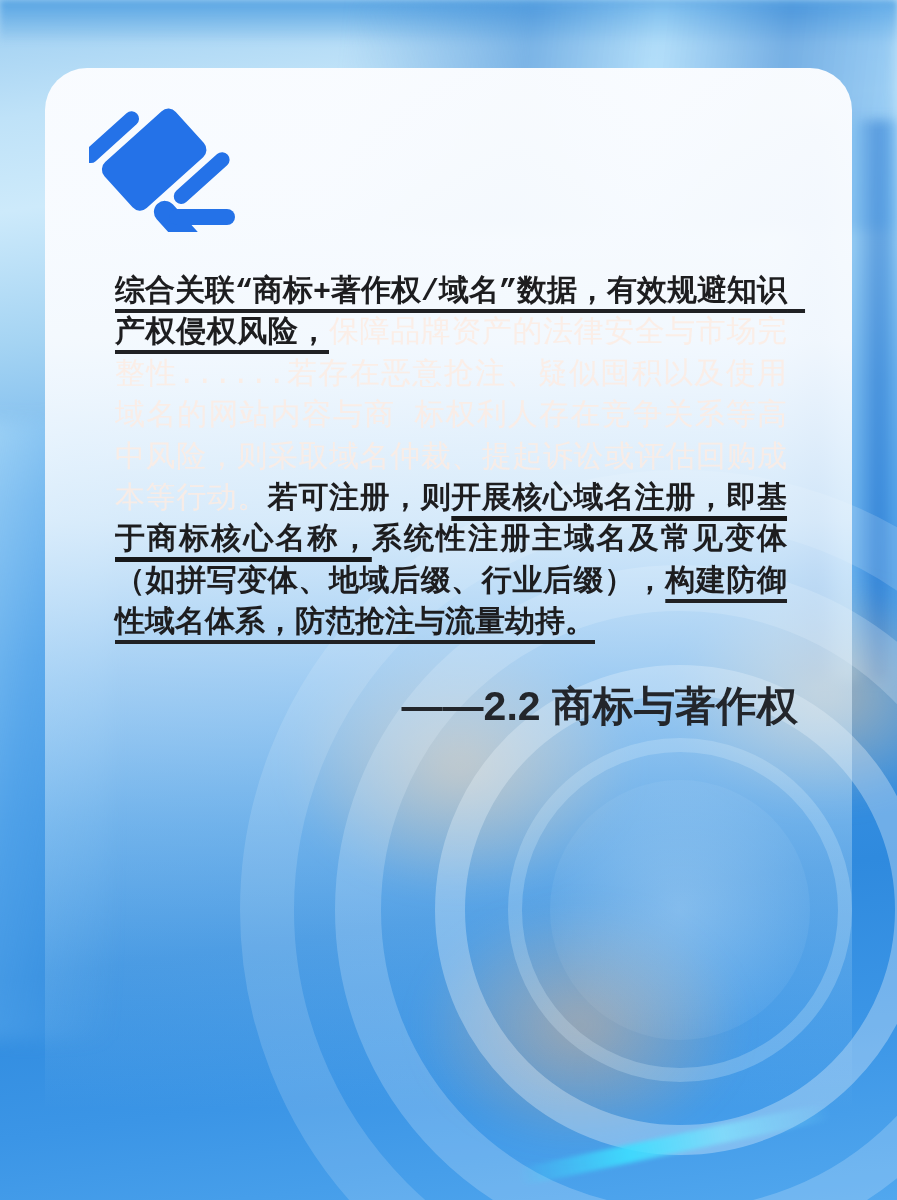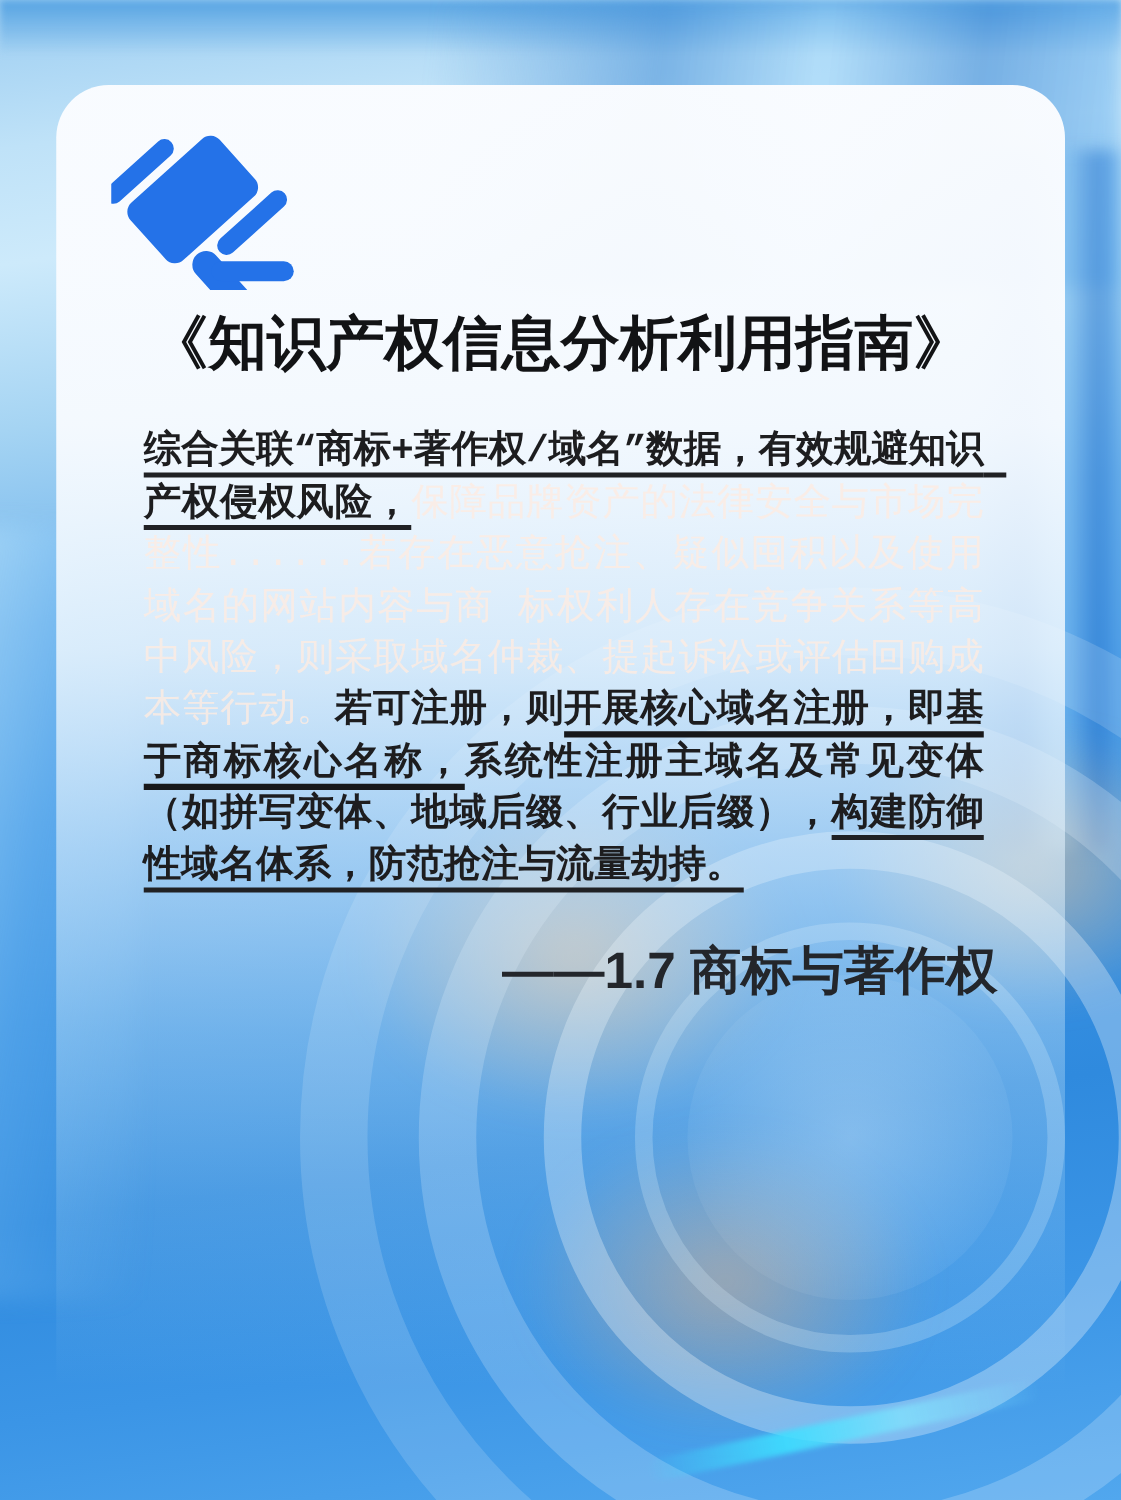--- a/index.html
+++ b/index.html
@@ -133,22 +133,21 @@
             <rect x="16" y="12" width="70" height="15" rx="7.5"></rect>
             <rect x="20" y="34" width="96" height="62" rx="10"></rect>
             <rect x="56" y="103" width="70" height="15" rx="7.5"></rect>
             <rect x="30" y="100" width="22" height="66" rx="11"></rect>
           </g>
           <rect x="80" y="117" width="66" height="16" rx="8"></rect>
         </g>
       </svg>
     </div>
 
-    <h1 class="title">《知识产权信息分析利用指南》</h1>
 
     <p class="body-text"><span class="seg u">综合关联“商标+著作权/域名”数据，有效规避知识 产权侵权风险，</span><span class="seg ghost">保障品牌资产的法律安全与市场完整性......若存在恶意抢注、疑似囤积以及使用域名的网站内容与商 标权利人存在竞争关系等高中风险，则采取域名仲裁、提起诉讼或评估回购成本等行动。</span><span class="seg">若可注册，则</span><span class="seg bu">开展核心域名注册，即基于商标核心名称，</span><span class="seg">系统性注册主域名及常见变体（如拼写变体、地域后缀、行业后缀），</span><span class="seg u">构建防御性域名体系，防范抢注与流量劫持。</span></p>
 
     <div class="attribution">
-      <div>——1.7 商标与著作权</div>
+      <div>——2.2 商标与著作权</div>
     </div>
 
   </div>
 </div>
 
 </body></html>

